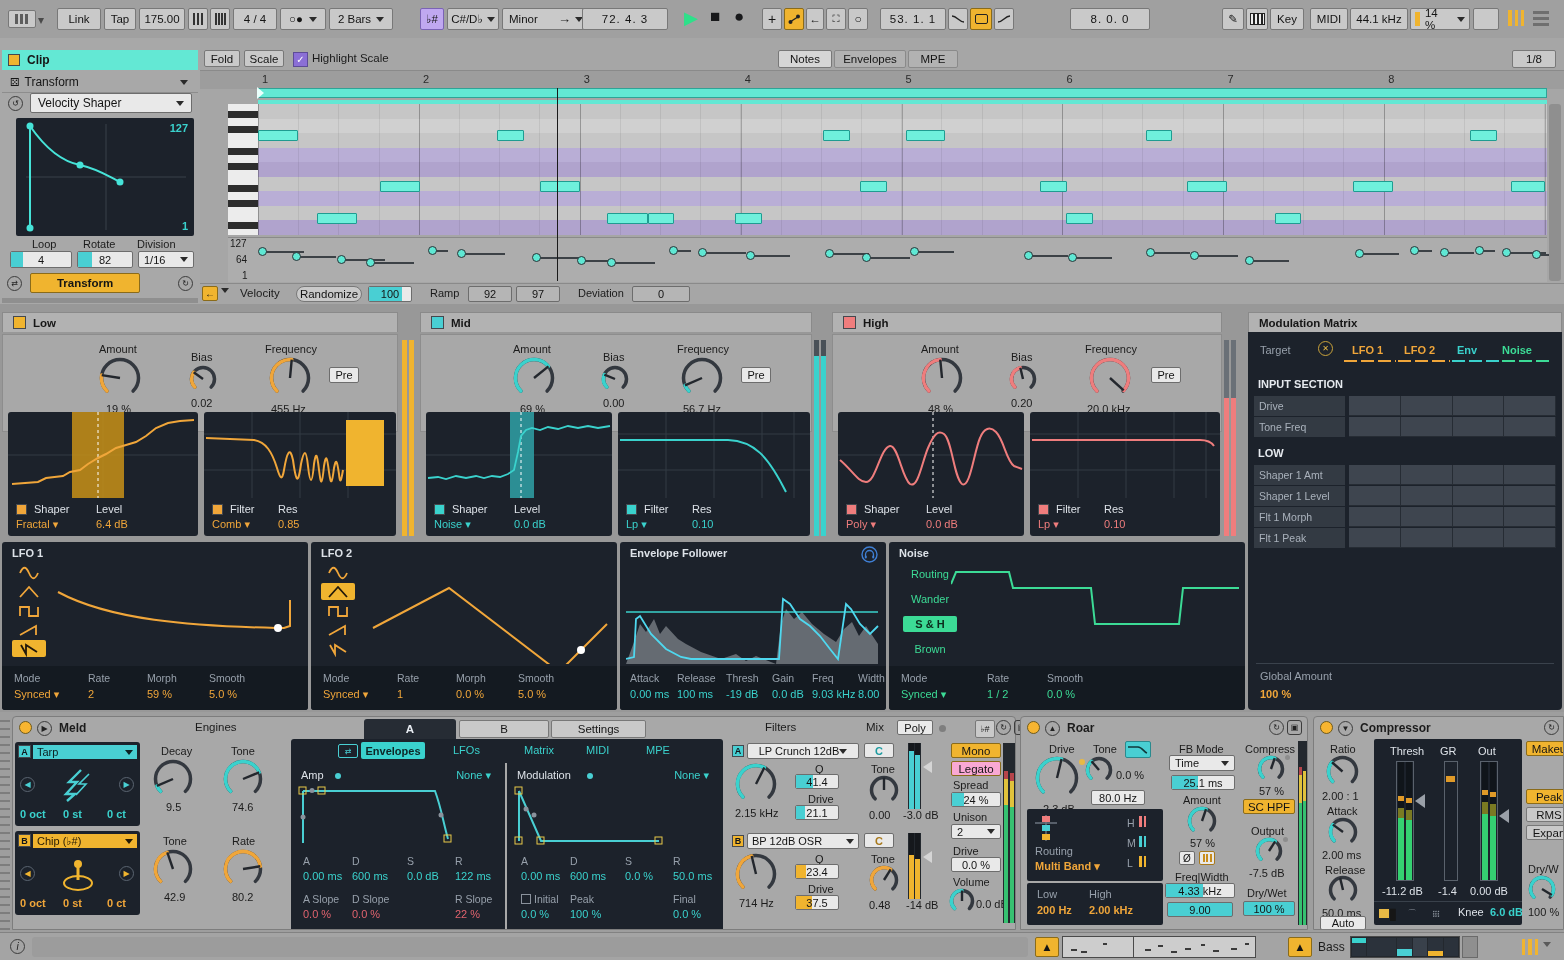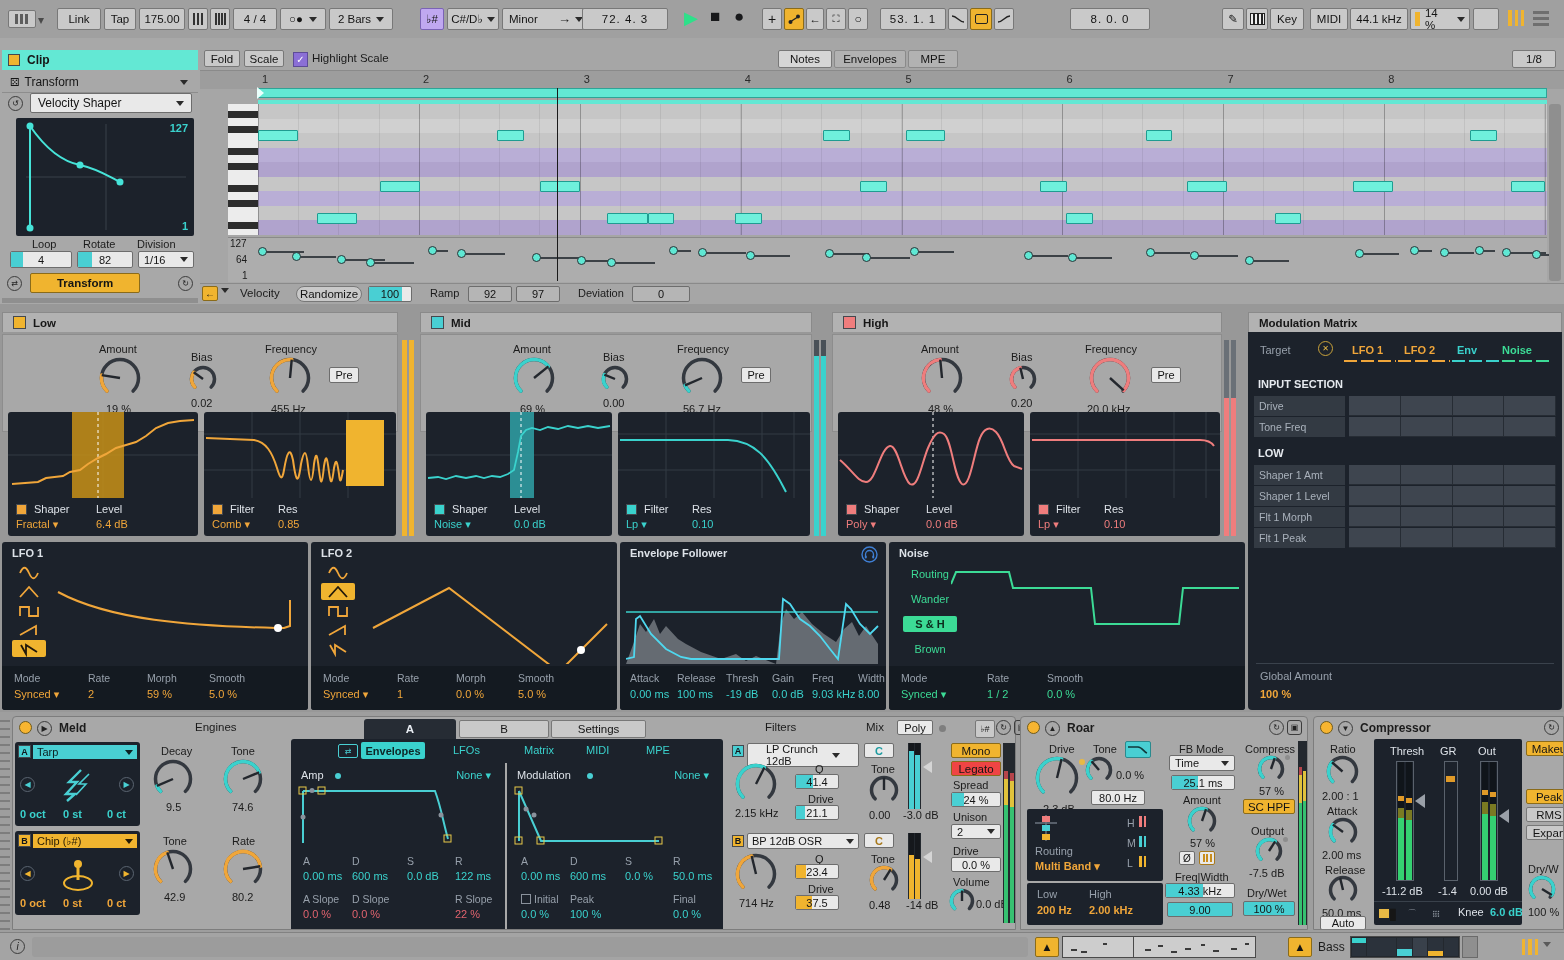--- a/index.html
+++ b/index.html
@@ -882,21 +882,21 @@
       <span class="dlbl" style="left:27px;top:130px">Initial</span>
       <span class="dlbl" style="left:63px;top:130px">Peak</span>
       <span class="dlbl" style="left:166px;top:130px">Final</span>
       <span class="vy cy" style="left:14px;top:145px">0.0 %</span>
       <span class="vy cy" style="left:63px;top:145px">100 %</span>
       <span class="vy cy" style="left:166px;top:145px">0.0 %</span>
     </div>
 
     <span class="lbl" style="left:752px;top:4px;font-size:11.5px">Filters</span>
     <span class="chip" style="left:719px;top:28px;background:#49cfd3;width:12px;height:12px">A</span>
-    <div class="box" style="left:734px;top:26px;width:112px;height:24px;justify-content:space-between;padding:0 18px">
+    <div class="box" style="left:734px;top:26px;width:112px;height:16px;padding:0 4px">
         <span>LP Crunch 12dB</span>
         <span class="tri-d"></span>
       </div>
     <div class="knob" style="left:722px;top:46px;width:42px;height:42px"><svg width="42" height="42">
     <path d="M7.918524548048868,34.08147545195113 A18.5,18.5 0 1 1 34.08147545195113,34.08147545195113" fill="none" stroke="#33383f" stroke-width="3.5" stroke-linecap="round"></path>
     <path d="M7.918524548048868,34.08147545195113 A18.5,18.5 0 0 1 29.398824245181615,4.5163793025151975" fill="none" stroke="#3ad2cd" stroke-width="3.5" stroke-linecap="round"></path>
     <line x1="21" y1="21" x2="29.398824245181615" y2="4.5163793025151975" stroke="#23272d" stroke-width="2.4"></line>
   </svg></div>
     <span class="lbl" style="left:722px;top:90px">2.15 kHz</span>
     <span class="lbl" style="left:802px;top:46px">Q</span>
@@ -961,21 +961,21 @@
         <i style="position:absolute;left:7px;top:0;width:5px;height:100%;background:linear-gradient(180deg,#15181c 0 26px,#f0b42f 26px)"></i>
       </div>
     <span class="abs" style="left:910px;top:134px;width:0;height:0;border-top:6px solid transparent;border-bottom:6px solid transparent;border-right:9px solid #d5d5d5"></span>
     <span class="lbl" style="left:893px;top:182px">-14 dB</span>
 
     <div class="ico" style="left:962px;top:3px;width:18px;height:16px;background:#c9c9c9;border:1px solid #787878;border-radius:2px;font-size:9px">♭#</div>
     <div class="cbtn" style="left:983px;top:3px">↻</div>
     <div class="cbtn" style="left:1001px;top:3px;border-radius:3px">▣</div>
 
     <div class="btn" style="left:938px;top:26px;width:50px;height:15px;background:#f0b42f;border-color:#8a6b1a">Mono</div>
-    <div class="btn" style="left:938px;top:44px;width:50px;height:15px;background:#ef4444;border-color:#8a6b1a">Legato</div>
+    <div class="btn" style="left:938px;top:44px;width:50px;height:15px;background:#f9a8d4;border-color:#8a6b1a">Legato</div>
     <span class="lbl" style="left:940px;top:62px">Spread</span>
     <div class="box" style="left:938px;top:75px;width:50px;height:15px">
         <span style="position:absolute;left:0;top:0;width:24%;height:100%;background:#49cfd3"></span>
         <span style="position:relative">24 %</span>
       </div>
     <span class="lbl" style="left:940px;top:94px">Unison</span>
     <div class="box" style="left:938px;top:107px;width:50px;height:15px;justify-content:space-between;padding:0 5px">
         <span>2</span>
         <span class="tri-d"></span>
       </div>

